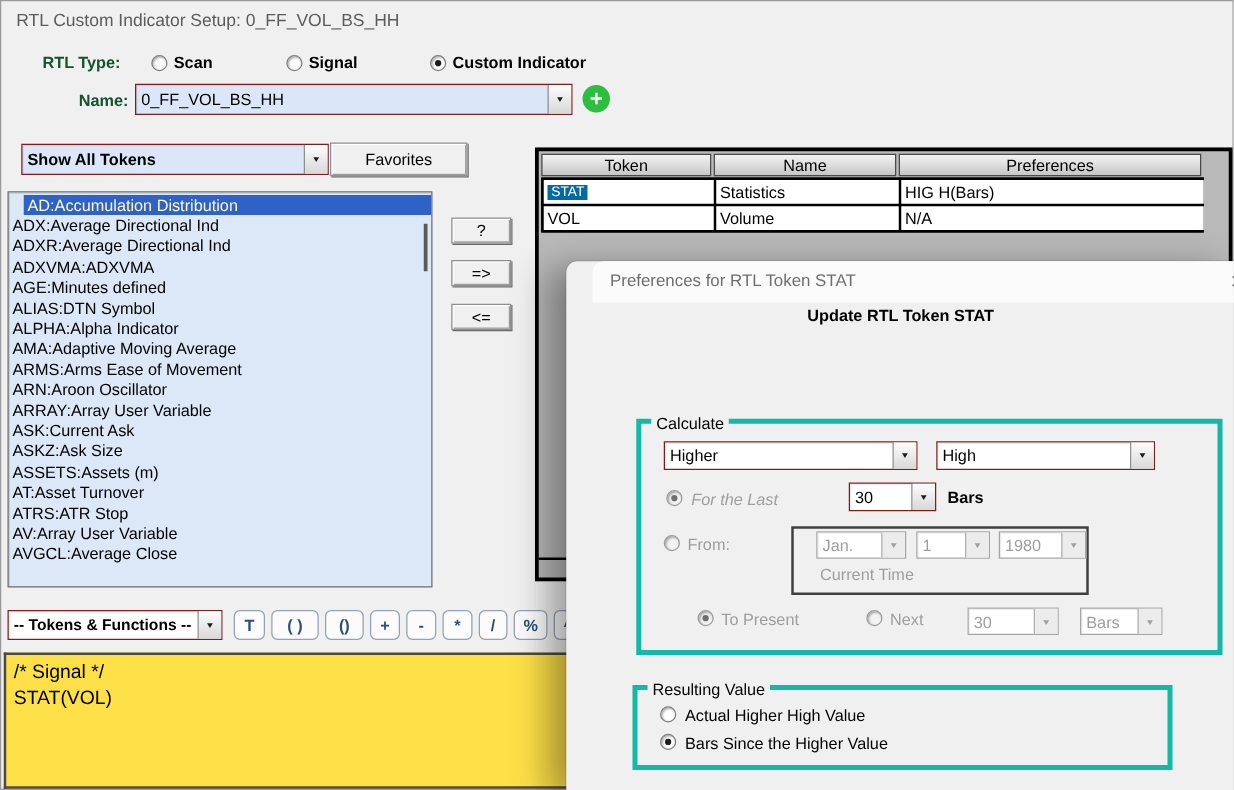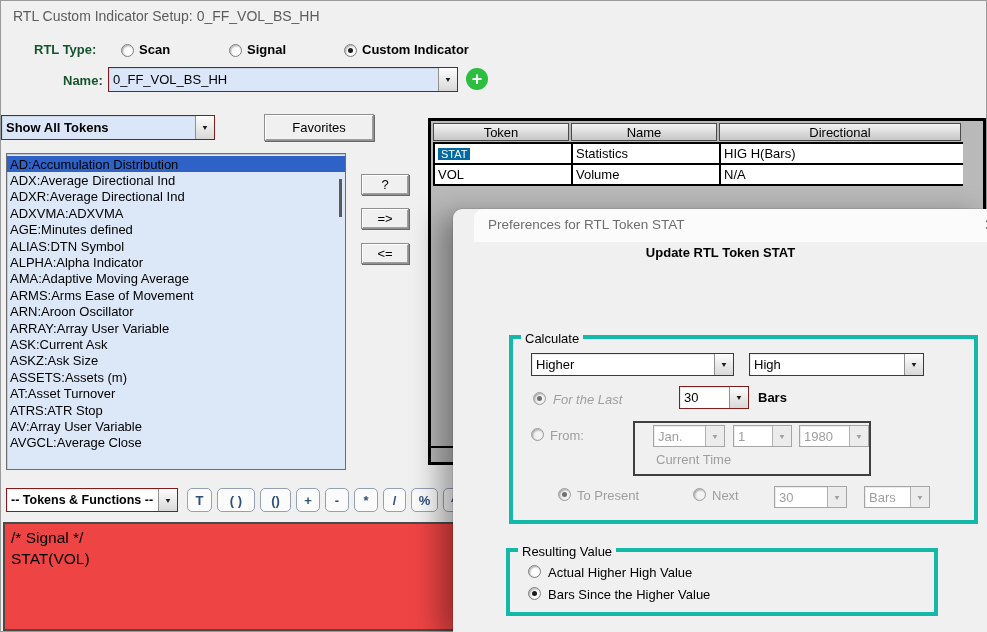--- a/index.html
+++ b/index.html
@@ -49,21 +49,21 @@
                border-radius:50%; background:#2dbd3f; color:#fff; display:flex;
                align-items:center; justify-content:center; font-size:18px; font-weight:700;
                line-height:1; }
 
   
   .token-list { position:absolute; left:5px; top:152px; width:340px; height:317px;
                 background:#dce8f7; border:1px solid #6e6e6e; overflow:hidden;
                 box-shadow:inset 1px 1px 0 rgba(0,0,0,.12); padding-top:2px; }
   .list-item { height:16.4px; font-size:13px; color:#000; padding-left:3px;
                white-space:nowrap; display:flex; align-items:center; }
-  .list-item.selected { background:#2e62c6; color:#000000; }
+  .list-item.selected { background:#2e62c6; color:#fef9c3;margin-left:12px; }
   .scroll-thumb { position:absolute; right:4px; top:26px; width:3px; height:38px; background:#5a5a5a; }
 
   
   .tkt-table { position:absolute; left:427px; top:117px; width:558px; height:347px;
                background:#b9b9b9; border:3px solid #000; }
   .thead { display:grid; grid-template-columns:136px 146px 242px; gap:2px; margin:2px 0 1px 2px;text-align:center; }
   .hbtn { height:18px; background:linear-gradient(#f4f4f4,#c6c6c6); border:1px solid #4a4a4a;
           font-size:13px; display:flex; align-items:center; justify-content:center; color:#000; }
   .trow { display:grid; grid-template-columns:136px 146px 242px; gap:2px; background:#000;
           border:2px solid #000; margin:-2px 0 0 2px; width:530px; }
@@ -72,21 +72,21 @@
            display:flex; align-items:center; }
   .chip { background:#0369a1; color:#fff; padding:0 3px; font-size:11px; }
   .table-bottom-line { position:absolute; left:0; bottom:14px; width:100%; height:2px; background:#000; }
 
   
   .ops { position:absolute; left:186px; top:487px; height:24px; display:flex; gap:5px; }
   .op-btn { height:24px; background:#fbfbfb; border:1px solid #94a0b4; border-radius:5px;
             color:#2d4e79; font-weight:700; font-size:13px; display:flex; align-items:center;
             justify-content:center; font-family:"Liberation Sans", sans-serif; }
   .code-editor { position:absolute; left:2px; top:521px; width:453px; height:109px;
-                 background:#ef4444; border:2px solid #4a4a4a; border-right:none;
+                 background:#fde047; border:2px solid #4a4a4a; border-right:none;
                  padding:3px 6px; }
   .code-line { font-size:15.5px; color:#000; line-height:21px; white-space:pre; }
 
   
   .dialog { position:absolute; left:452px; top:208px; width:535px; height:424px;
             background:#f0f0f0; border-radius:9px 0 0 0; z-index:10;
             box-shadow:-14px 6px 28px rgba(0,0,0,.35), 0 0 0 1px rgba(0,0,0,.08); }
   .dlg-titlebar { position:absolute; left:0; top:0; width:100%; height:33px; background:#fbfbfb;
                   border-radius:9px 0 0 0;margin-left:21px; }
   .dlg-title { position:absolute; left:14px; top:8px; font-size:13.5px; color:#6e6e6e; }
@@ -116,21 +116,21 @@
   <div class="radio checked" style="left:343px; top:43px;"></div>
   <div class="rlabel" style="left:361px; top:41px;">Custom Indicator</div>
 
   <div class="abs lbl" style="left:62px; top:72px;">Name:</div>
   <div class="combo blue" style="left:107px; top:66px; width:350px; height:25px;">
     <div class="ctxt">0_FF_VOL_BS_HH</div>
     <div class="carrow"></div>
   </div>
   <div class="plus-icon">+</div>
 
-  <div class="combo blue" style="left:0; top:114px; width:214px; height:25px;">
+  <div class="combo blue" style="left:16px; top:114px; width:246px; height:25px;">
     <div class="ctxt" style="font-weight:700;">Show All Tokens</div>
     <div class="carrow"></div>
   </div>
   <div class="btn" style="left:263px; top:113px; width:110px; height:27px;">Favorites</div>
 
   <div class="token-list">
       <div class="list-item selected">AD:Accumulation Distribution</div>
       <div class="list-item">ADX:Average Directional Ind</div>
       <div class="list-item">ADXR:Average Directional Ind</div>
       <div class="list-item">ADXVMA:ADXVMA</div>
@@ -152,21 +152,21 @@
   <div class="scroll-thumb" style="left:338px; top:178px;"></div>
 
   <div class="btn" style="left:360px; top:173px; width:48px; height:21px;">?</div>
   <div class="btn" style="left:360px; top:207px; width:48px; height:21px;">=&gt;</div>
   <div class="btn" style="left:360px; top:242px; width:48px; height:21px;">&lt;=</div>
 
   <div class="tkt-table">
     <div class="thead">
       <div class="hbtn">Token</div>
       <div class="hbtn">Name</div>
-      <div class="hbtn">Directional</div>
+      <div class="hbtn">Preferences</div>
     </div>
     <div>
         <div class="trow">
           <div class="tcell">
             <span class="chip">STAT</span>
           </div>
           <div class="tcell">Statistics</div>
           <div class="tcell">HIG H(Bars)</div>
         </div>
         <div class="trow">

